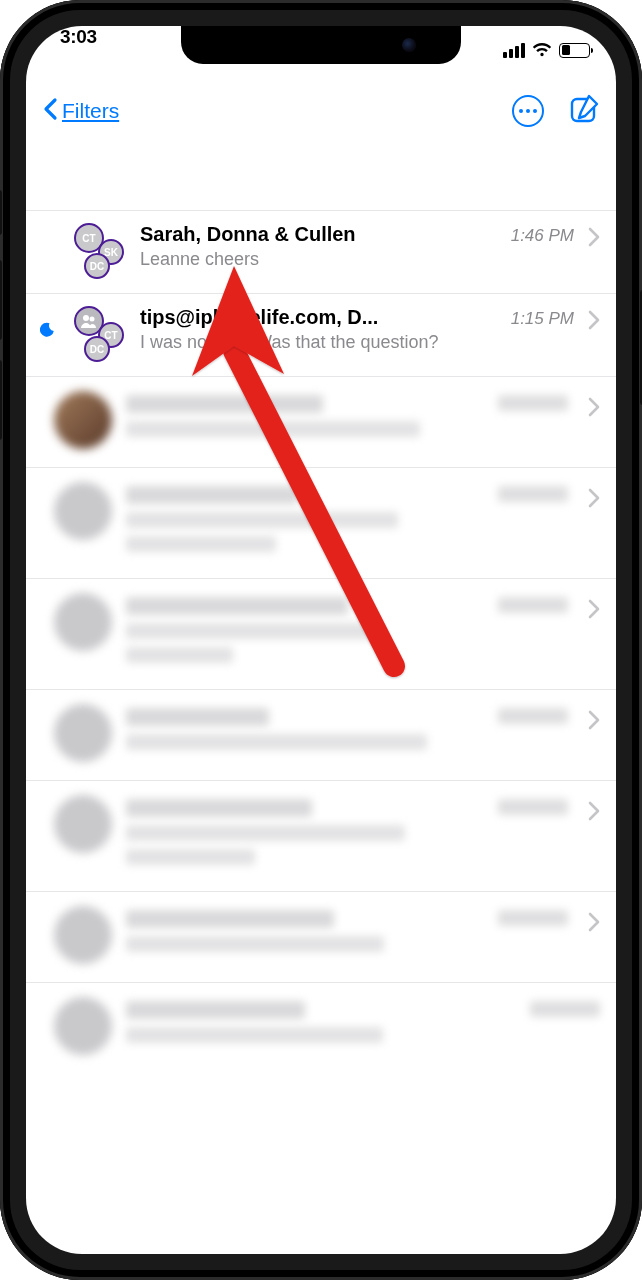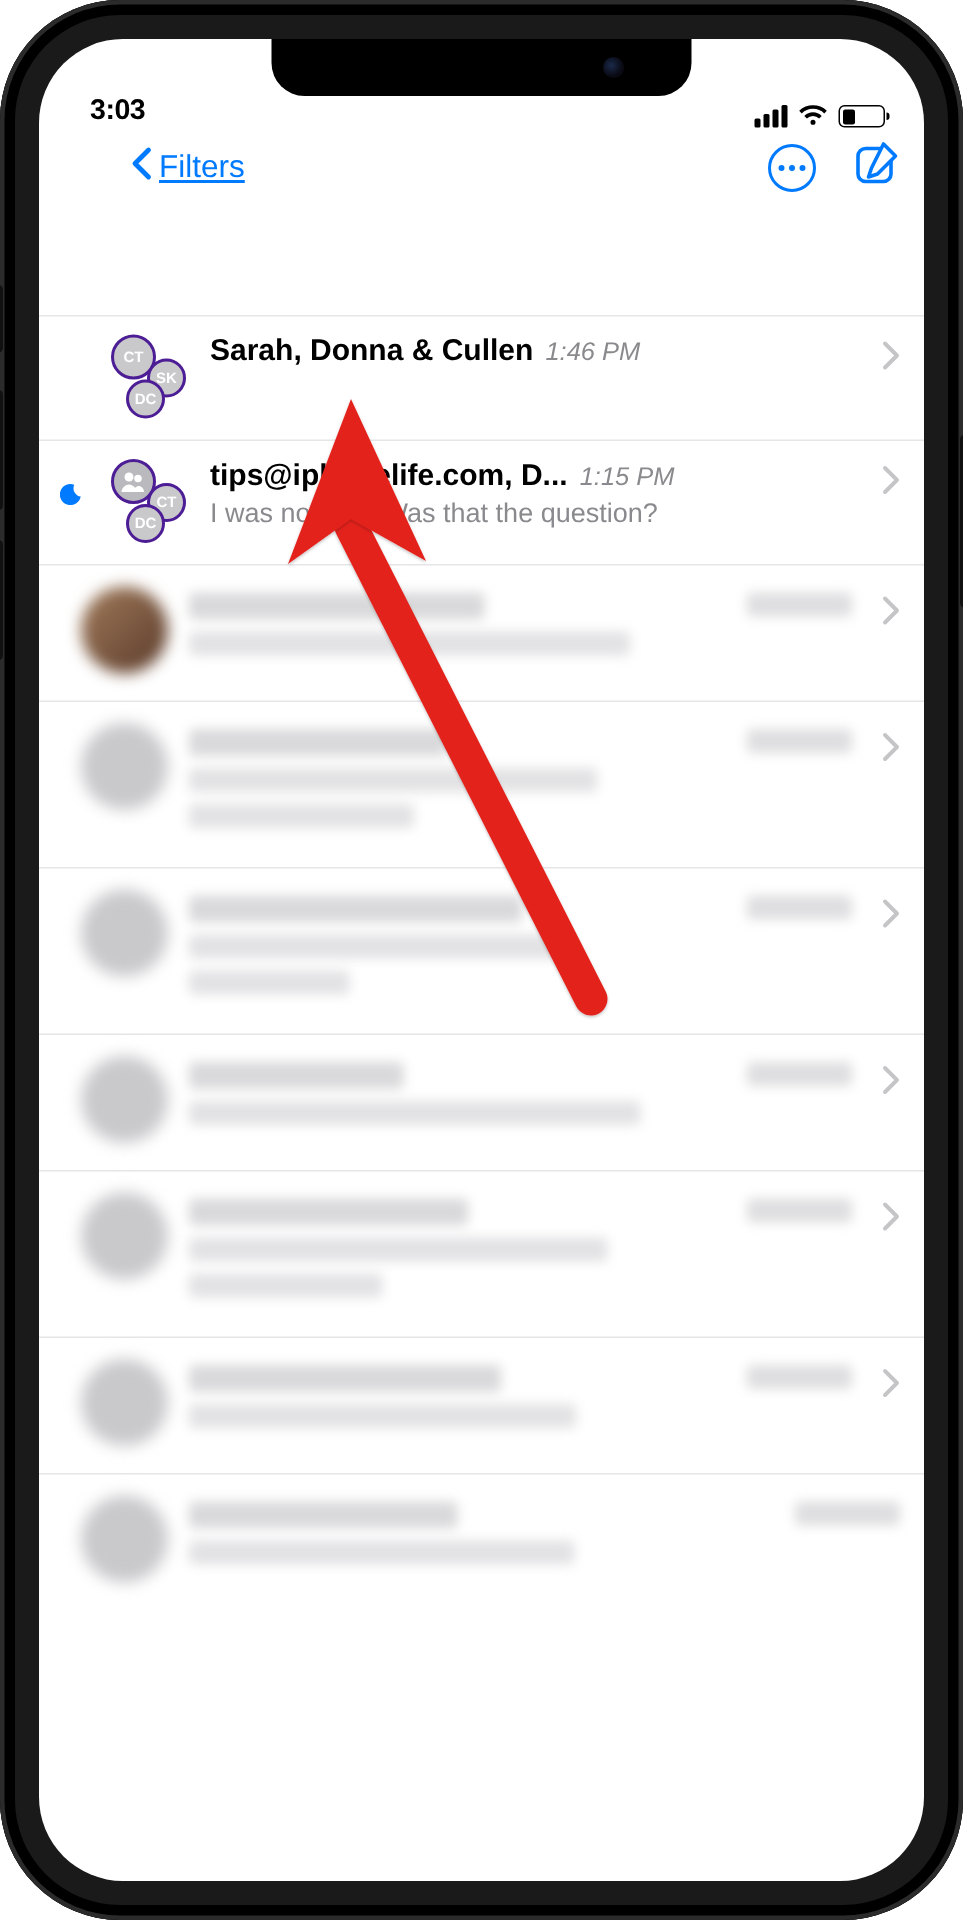--- a/index.html
+++ b/index.html
@@ -30,22 +30,22 @@
     border-bottom-left-radius: 22px; border-bottom-right-radius: 22px;
     z-index: 20;
   }
   .notch::after {
     content: ""; position: absolute; right: 45px; top: 12px;
     width: 14px; height: 14px; border-radius: 50%;
     background: radial-gradient(circle at 40% 40%, #1a2a4a 0%, #0a0a14 60%);
   }
   
   .statusbar {
-    position: absolute; top: 11px; left: 0; right: 0; height: 54px;
-    display: flex; align-items: flex-end; justify-content: space-between;
+    position: absolute; top: 0; left: 0; right: 0; height: 54px;
+    display: flex; justify-content: space-between;
     padding: 0 26px 6px 34px; z-index: 15;
   }
   .status-time { font-size: 19px; font-weight: 600; letter-spacing: -0.3px; }
   .status-right { display: flex; align-items: center; gap: 7px; }
   .cell-bars { display: flex; align-items: flex-end; gap: 2px; }
   .cell-bars span { width: 4px; background: #000; border-radius: 1px; }
   .cell-bars span:nth-child(1){height:6px}
   .cell-bars span:nth-child(2){height:9px}
   .cell-bars span:nth-child(3){height:12px}
   .cell-bars span:nth-child(4){height:15px}
@@ -55,21 +55,21 @@
     position: relative;
   }
   .battery::after {
     content: ""; position: absolute; right: -4px; top: 4px; width: 2.5px; height: 5px;
     background: #000; border-radius: 0 2px 2px 0;
   }
   .battery .fill { position: absolute; left: 1.5px; top: 1.5px; bottom: 1.5px; width: 28%; background: #000; border-radius: 1.5px; }
   
   .navbar {
     position: absolute; top: 58px; left: 0; right: 0; padding: 10px 16px 6px;
-    display: flex; align-items: center; justify-content: space-between; margin-left: 44px;
+    display: flex; align-items: center; justify-content: space-between;
   }
   .nav-left { display: flex; align-items: center; gap: 4px; color: #007aff; }
   .nav-left .label { font-size: 21px; font-weight: 400; text-decoration: underline; }
   .nav-right { display: flex; align-items: center; gap: 26px; }
   .circle-ellipsis {
     width: 32px; height: 32px; border: 2.4px solid #007aff; border-radius: 50%;
     display: flex; align-items: center; justify-content: center; gap: 3px;
   }
   .circle-ellipsis span { width: 4px; height: 4px; background: #007aff; border-radius: 50%; }
   
@@ -91,21 +91,21 @@
   .avatar {
     width: 58px; height: 58px; flex-shrink: 0; position: relative;
   }
   .group3 .g { position: absolute; border-radius: 50%; background: #c9c9cc; color: #fff; display:flex; align-items:center; justify-content:center; font-size:10px; font-weight:600; border:2px solid #4c1d95;}
   .group3 .g1 { width:30px; height:30px; left:6px; top:2px; }
   .group3 .g2 { width:26px; height:26px; right:2px; top:18px; }
   .group3 .g3 { width:26px; height:26px; left:16px; bottom:0; }
   .group3.b .g1 { background:#b9b9be; }
   .group3.b .g1 svg, .group3.b .g2 svg { display:block; }
   .content { flex: 1; min-width: 0; padding-top: 2px; }
-  .line1 { display: flex; align-items: baseline; justify-content: flex-start; gap: 8px; }
+  .line1 { display: flex; align-items: baseline; justify-content: space-between; gap: 8px; }
   .title { font-size: 20px; font-weight: 700; color: #000; white-space: nowrap; overflow: hidden; text-overflow: ellipsis; }
   .time { font-size: 17px; color: #8a8a8e; white-space: nowrap; font-style: italic; }
   .preview { font-size: 18px; color: #8a8a8e; margin-top: 2px; line-height: 1.25; overflow:hidden; text-overflow: ellipsis; display:-webkit-box; -webkit-line-clamp:2; -webkit-box-orient:vertical; max-width: 430px;}
   .chevron { color: #c5c5c8; padding-top: 6px; flex-shrink:0; width:18px; }
   
   .blur-avatar { width:58px; height:58px; border-radius:50%; background:#c9c9cc; flex-shrink:0; filter: blur(5px); }
   .blur-avatar.brown { background: linear-gradient(135deg,#a07a5a,#5a3a2a); }
   .blur-lines { flex:1; padding-top:4px; }
   .blur-bar { height: 18px; border-radius: 3px; background: #d9d9db; margin-bottom: 8px; filter: blur(4px); }
   .blur-bar.tshort { width: 55%; }
@@ -181,20 +181,21 @@
         <div class="avatar group3">
           <div class="g g1">CT</div>
           <div class="g g2">SK</div>
           <div class="g g3">DC</div>
         </div>
         <div class="content">
           <div class="line1">
             <div class="title">Sarah, Donna &amp; Cullen</div>
             <div class="time">1:46 PM</div>
           </div>
+          <div class="preview">Leanne cheers</div>
         </div>
         <div class="chevron">
           <svg width="12" height="20" viewBox="0 0 12 20">
               <path d="M2 2 L10 10 L2 18" stroke="#c5c5c8" stroke-width="2.6" fill="none" stroke-linecap="round" stroke-linejoin="round"></path>
             </svg>
         </div>
       </div>
 
       <div class="row">
         <div class="indicator-col">

